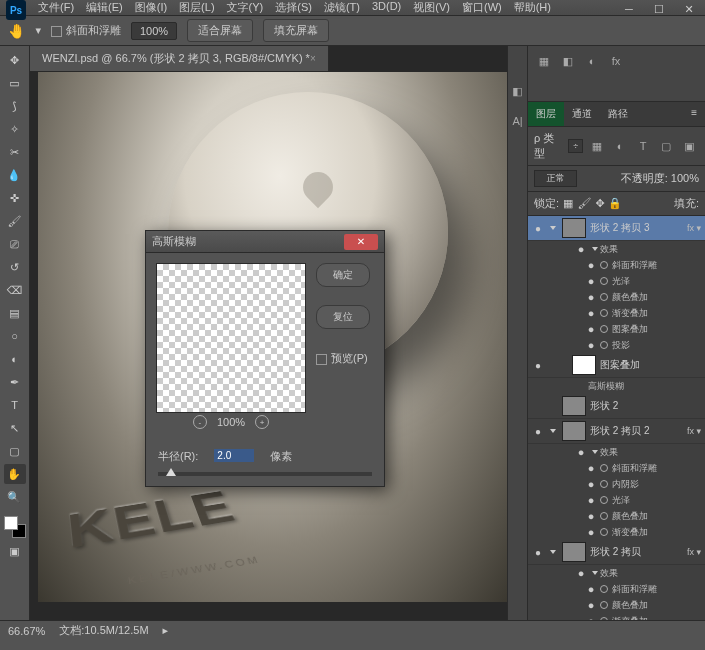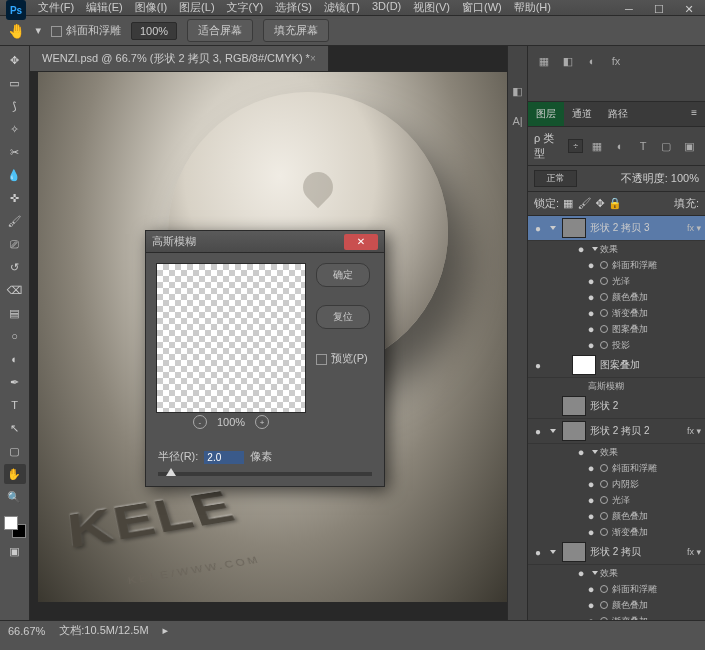--- a/index.html
+++ b/index.html
@@ -56,21 +56,21 @@
 .statusbar{height:20px;background:#535353;border-top:1px solid #2a2a2a;display:flex;align-items:center;padding:0 8px;gap:14px;font-size:10px}
 .dialog{position:absolute;top:230px;left:145px;width:240px;background:#535353;border:1px solid #2a2a2a;box-shadow:4px 4px 16px rgba(0,0,0,0.6);z-index:100}
 .dlg-title{height:22px;background:linear-gradient(#5a5a5a,#4a4a4a);display:flex;align-items:center;padding:0 6px;border-bottom:1px solid #2a2a2a}
 .dlg-close{margin-left:auto;width:34px;height:16px;background:#c94f4f;border-radius:2px;display:flex;align-items:center;justify-content:center;color:#fff;font-size:10px}
 .dlg-body{padding:10px;display:flex;gap:10px}
 .preview-box{width:150px;height:150px;background:repeating-conic-gradient(#ccc 0 25%,#fff 0 50%) 0 0/12px 12px;border:1px solid #2a2a2a}
 .dlg-btns{display:flex;flex-direction:column;gap:18px}
 .dlg-btn{width:54px;padding:4px 0;background:#5a5a5a;border:1px solid #3a3a3a;border-radius:10px;text-align:center;font-size:10px}
 .dlg-zoom{display:flex;align-items:center;justify-content:center;gap:10px;padding:2px 0}
 .dlg-zoom .zic{width:14px;height:14px;border:1px solid #aaa;border-radius:50%;display:flex;align-items:center;justify-content:center;font-size:8px}
-.dlg-radius{display:flex;align-items:flex-end;gap:6px;padding:8px 12px}
+.dlg-radius{display:flex;align-items:flex-start;gap:16px;padding:8px 12px}
 .dlg-radius input{width:40px;background:#3a5a8a;border:none;color:#fff;padding:1px 3px;font-size:10px}
 .slider{height:4px;background:#3a3a3a;margin:0 12px 10px;position:relative}
 .slider-thumb{position:absolute;left:8px;top:-4px;width:0;height:0;border-left:5px solid transparent;border-right:5px solid transparent;border-bottom:8px solid #ddd}
 .drop{width:16px;padding:1px;background:#3a3a3a;border:1px solid #2a2a2a;font-size:9px;text-align:center}
 </style>
 </head>
 <body>
 
 <div class="titlebar">
   <div class="ps-logo">Ps</div>

